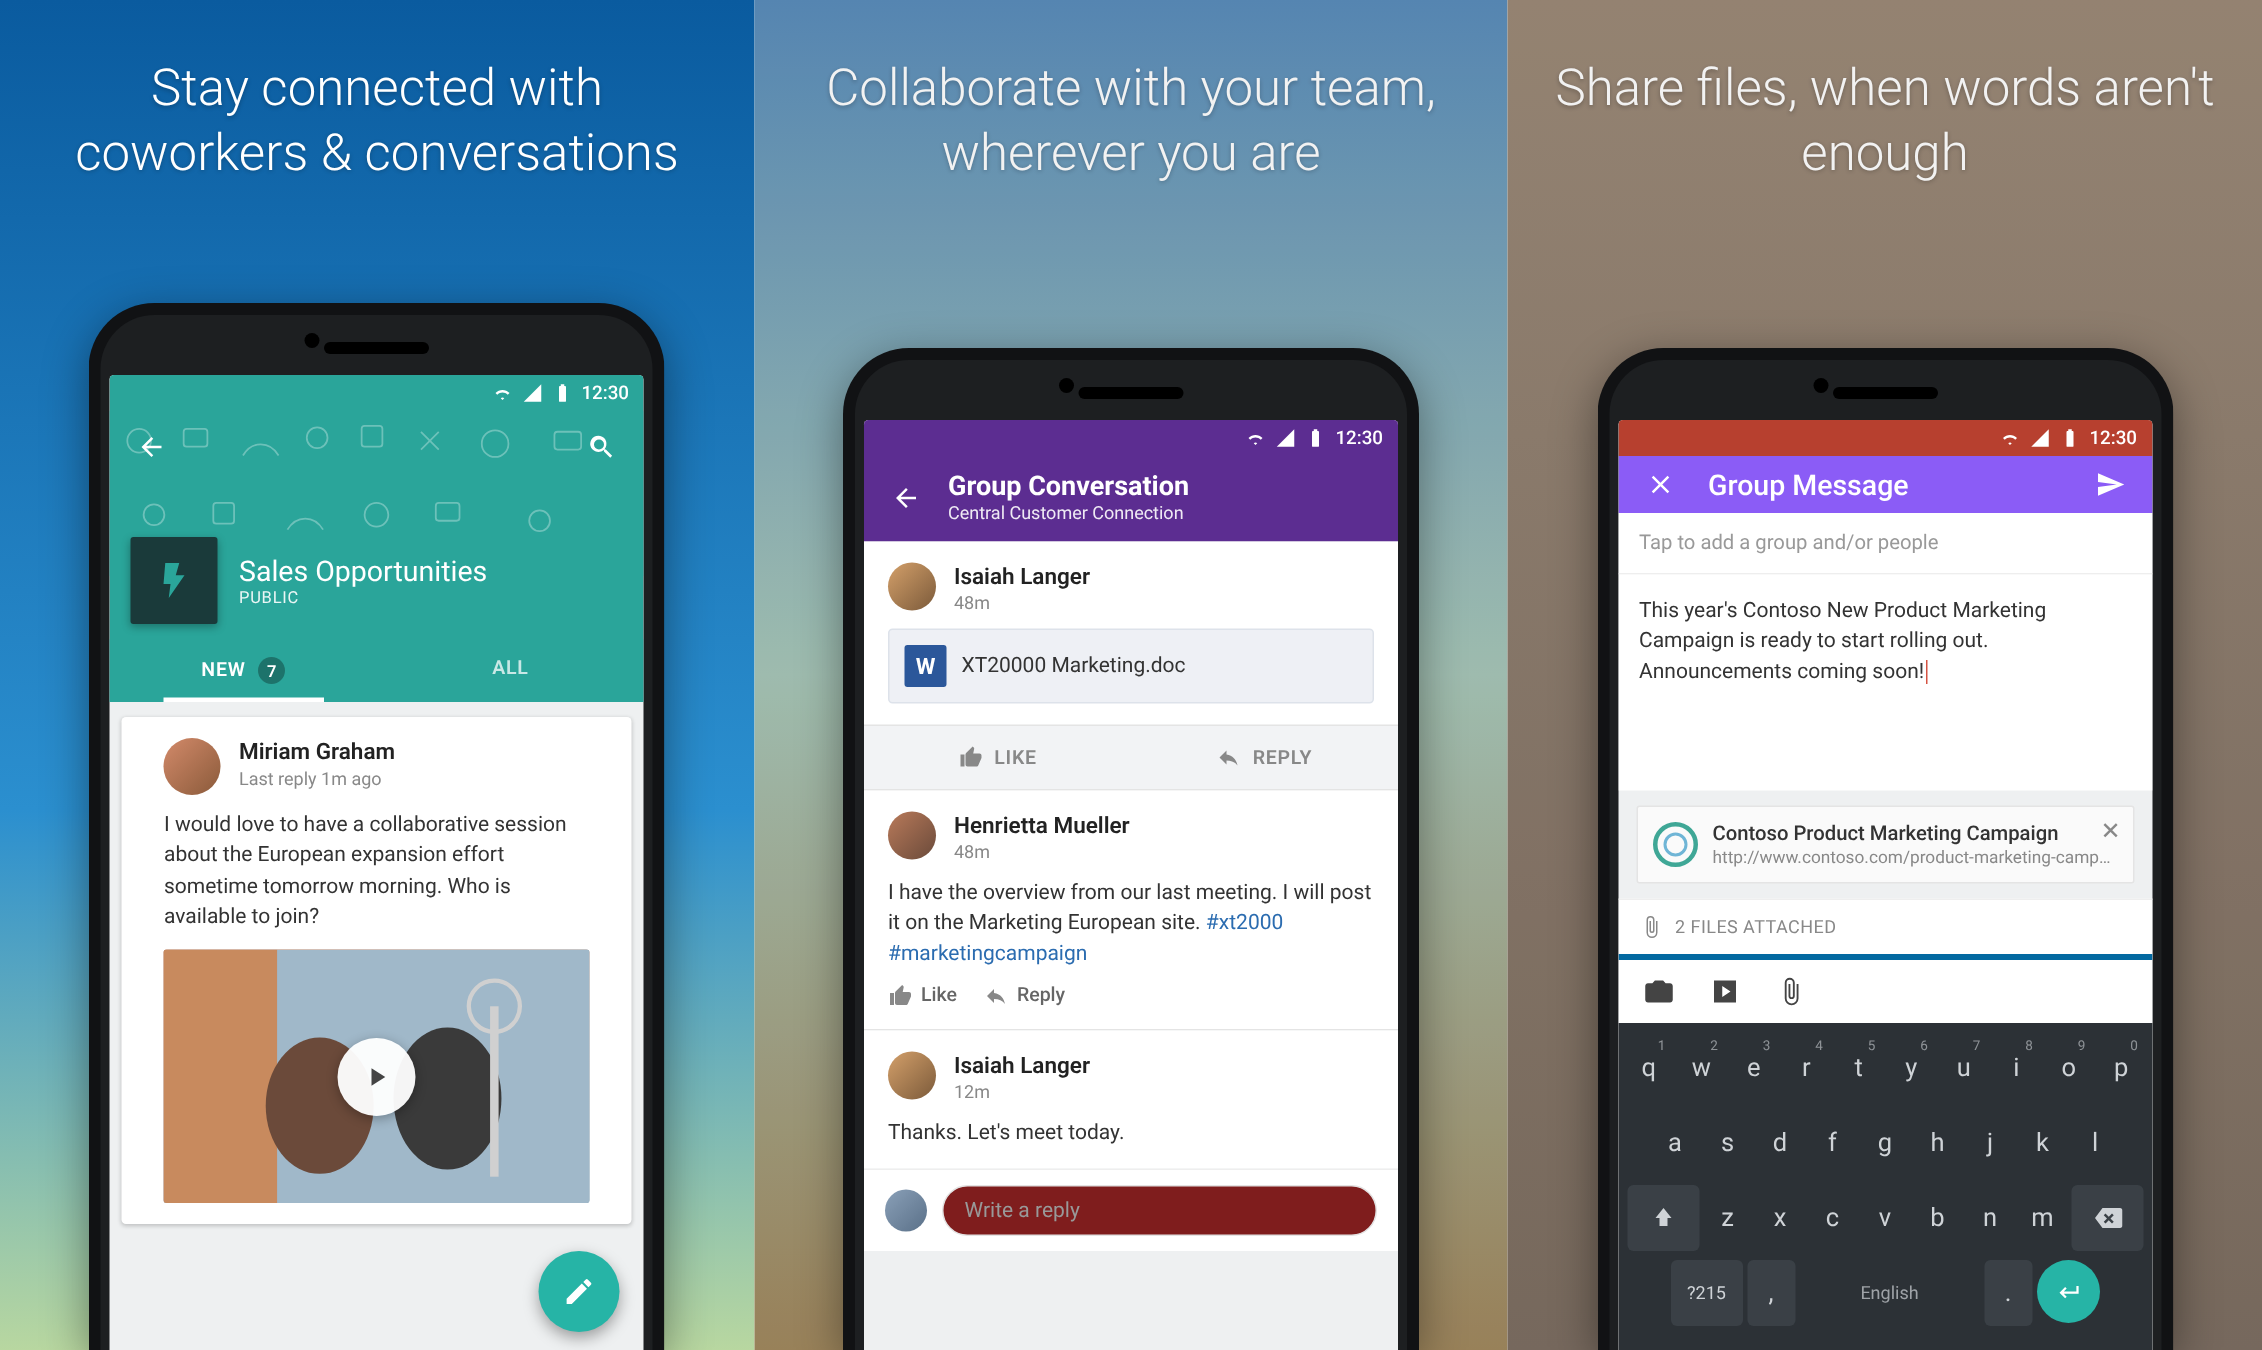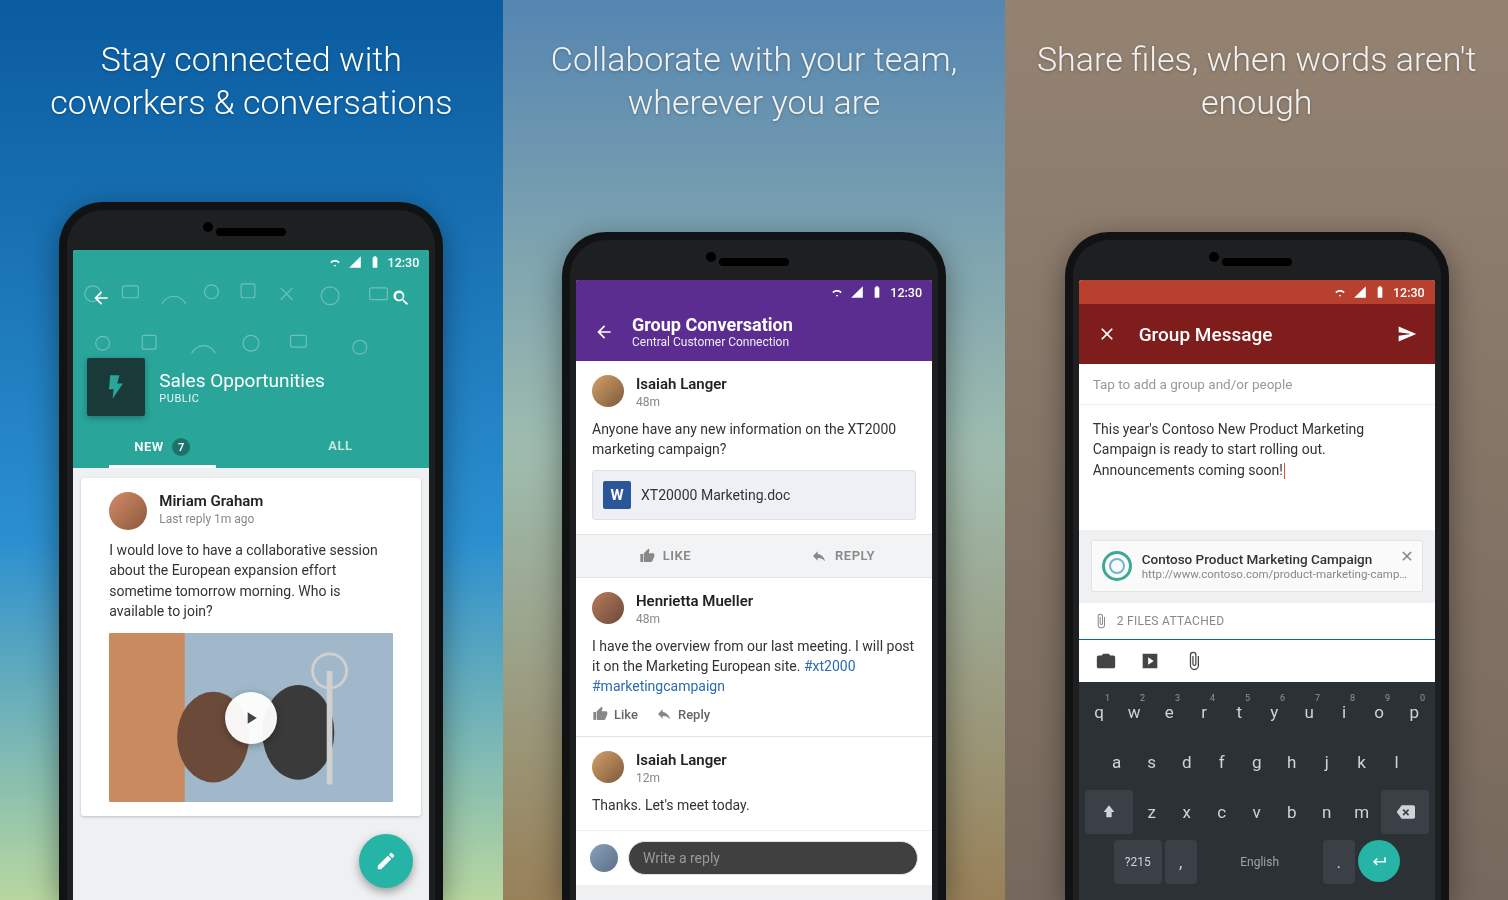--- a/index.html
+++ b/index.html
@@ -66,35 +66,35 @@
 
   .thread { background:#fff; border-bottom:1px solid #e4e4e4; padding:14px 16px; }
   .attach { margin-top:10px; background:#eef0f5; border:1px solid #dde2ea; border-radius:3px; display:flex; align-items:center; gap:10px; padding:10px; }
   .wicon { width:28px; height:28px; background:#2b579a; color:#fff; display:flex; align-items:center; justify-content:center; font-weight:700; font-size:15px; border-radius:2px; }
   .actionbar { display:flex; background:#f2f3f5; border-bottom:1px solid #e4e4e4; }
   .act { flex:1; display:flex; align-items:center; justify-content:center; gap:8px; padding:13px 0; font-size:13px; font-weight:600; color:#888; letter-spacing:.5px; }
   .hashtag { color:#2b6cb0; }
   .post-actions { display:flex; gap:18px; margin-top:10px; font-size:13px; color:#666; font-weight:500;}
   .post-actions span { display:inline-flex; gap:6px; align-items:center; }
   .replybar { display:flex; align-items:center; gap:10px; padding:10px 14px; background:#fff; border-top:1px solid #eee; }
-  .reply-input { width:100%; background:#404040; border:1px solid #e3e3e3; border-radius:18px; padding:8px 14px; font-size:14px; color:#999;}
-
-  
-  .hdr-red { background:#7f1d1d; color:#fff; display:flex; align-items:center; justify-content:space-between; padding:16px 14px; }
+  .reply-input { width:100%; background:#7f1d1d; border:1px solid #e3e3e3; border-radius:18px; padding:8px 14px; font-size:14px; color:#999;}
+
+  
+  .hdr-red { background:#8b5cf6; color:#fff; display:flex; align-items:center; justify-content:space-between; padding:5px 14px; }
   .hdr-red .t1 { font-size:19px; font-weight:500; }
   .compose-to { background:#fff; border-bottom:1px solid #eee; padding:12px 14px; font-size:13.5px; color:#999; }
   .compose-body { background:#fff; padding:14px; font-size:14px; color:#333; line-height:1.45; }
   .compose-body .cursor { display:inline-block; width:1px; height:16px; background:#d55342; vertical-align:middle; margin-left:1px; }
   .linkcard { margin:10px 12px; border:1px solid #e4e4e4; border-radius:2px; background:#fafafa; display:flex; align-items:center; gap:10px; padding:10px; position:relative; }
   .linkcard .ring { width:30px; height:30px; border:3px solid #3fa796; border-radius:50%; flex-shrink:0; position:relative; }
   .linkcard .ring::after{ content:""; position:absolute; inset:4px; border:2px solid #6fb5d6; border-radius:50%; }
   .linkcard .lt { font-size:13.5px; color:#333; font-weight:500; }
   .linkcard .lu { font-size:11.5px; color:#888; }
   .linkcard .close { position:absolute; top:6px; right:8px; color:#888; font-size:16px; }
-  .files-att { display:flex; align-items:center; gap:8px; padding:10px 14px; font-size:12px; letter-spacing:.3px; color:#888; background:#fff; border-top:1px solid #eee; border-bottom:1px solid #0369a1;}
+  .files-att { display:flex; align-items:center; gap:8px; padding:10px 14px; font-size:12px; letter-spacing:.3px; color:#888; background:#fff; border-top:1px solid #eee; border-bottom:4px solid #0369a1;}
   .media-toolbar { display:flex; gap:18px; padding:10px 14px; background:#fff;}
   .media-toolbar .mi { width:26px; height:22px; display:flex; align-items:center; justify-content:center; color:#444; }
   .keyboard { background:#2c3136; color:#cfd3d7; padding:8px 4px 10px 4px; }
   .krow { display:flex; gap:3px; justify-content:center; margin-bottom:6px; }
   .key { flex:1; max-width:32px; min-width:24px; height:44px; border-radius:4px; display:flex; align-items:center; justify-content:center; font-size:17px; position:relative; }
   .key .num { position:absolute; top:3px; right:5px; font-size:9px; opacity:.6;}
   .key.wide  { max-width:48px; }
   .key.space { max-width:120px; flex:3; font-size:14px; }
   .key.shift, .key.del, .key.sym, .key.comma, .key.dot, .key.enter { background:#3a4046; }
   .key.del svg { width:20px; height:20px; fill:#cfd3d7; }
@@ -245,21 +245,20 @@
         </div>
 
         <div class="thread">
           <div class="post-head">
             <div class="avatar small" style="background:linear-gradient(135deg,#d4a06a,#7b5a3a);"></div>
             <div>
               <div class="pname">Isaiah Langer</div>
               <div class="pmeta">48m</div>
             </div>
           </div>
-          <div class="pbody">Anyone have any new information on the XT2000 marketing campaign?</div>
           <div class="attach">
             <div class="wicon">W</div>
             <span style="font-size:14px;color:#333;">XT20000 Marketing.doc</span>
           </div>
         </div>
         <div class="actionbar">
           <div class="act">
             <svg class="icg" viewBox="0 0 24 24">
                 <path d="M2 21h4V9H2v12zM23 10c0-1.1-.9-2-2-2h-6.3l.95-4.57.03-.32c0-.41-.17-.79-.44-1.06L14.17 1 7.59 7.59C7.22 7.95 7 8.45 7 9v10c0 1.1.9 2 2 2h9c.83 0 1.54-.5 1.84-1.22l3.02-7.05c.09-.23.14-.47.14-.73v-2z"></path>
               </svg>

